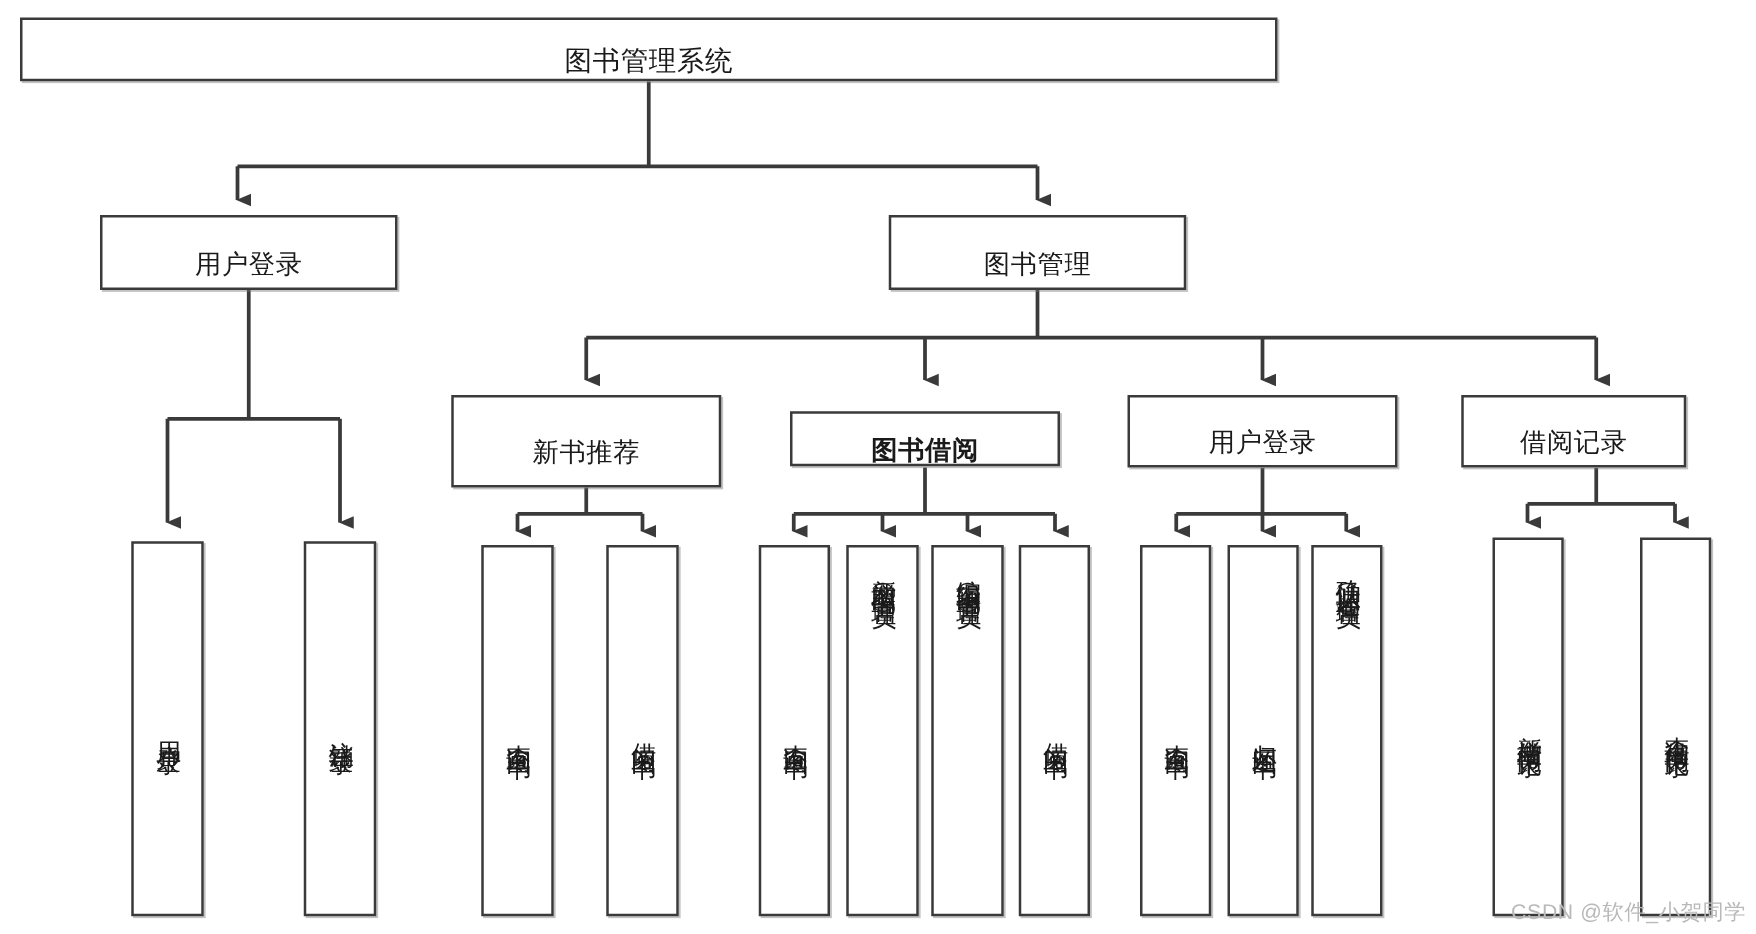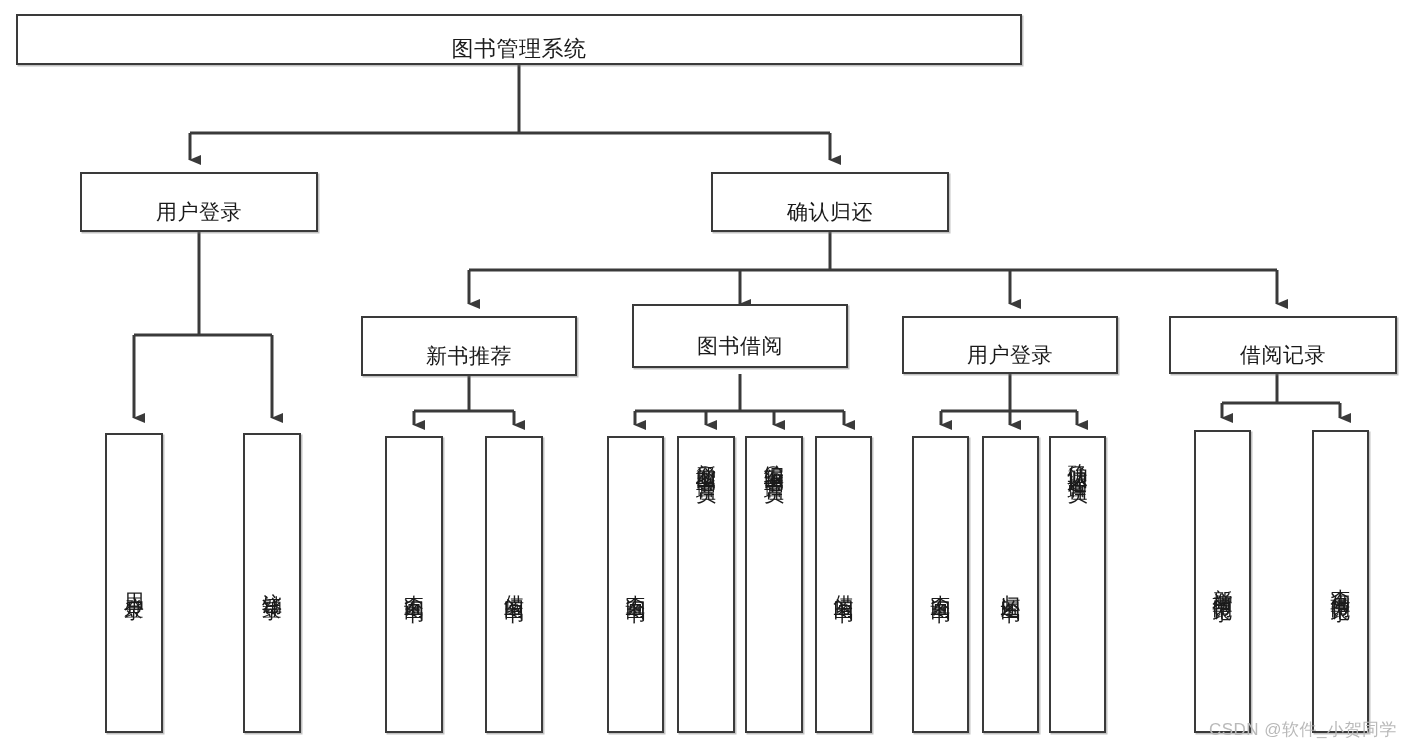--- a/index.html
+++ b/index.html
@@ -130,33 +130,33 @@
   </svg>
 
   <div class="node horiz root" style="left:16px;top:14px;width:1006px;height:51px;">
     <span class="label">图书管理系统</span>
   </div>
 
   <div class="node horiz" style="left:80px;top:172px;width:238px;height:60px;">
     <span class="label">用户登录</span>
   </div>
   <div class="node horiz" style="left:711px;top:172px;width:238px;height:60px;">
-    <span class="label">确认归还</span>
-  </div>
-
-  <div class="node horiz" style="left:361px;top:316px;width:216px;height:60px;">
+    <span class="label">图书管理</span>
+  </div>
+
+  <div class="node horiz" style="left:361px;top:316px;width:216px;height:74px;">
     <span class="label">新书推荐</span>
   </div>
-  <div class="node horiz" style="left:632px;top:304px;width:216px;height:64px;">
+  <div class="node horiz" style="left:632px;top:329px;width:216px;height:44px;font-weight:bold;">
     <span class="label">图书借阅</span>
   </div>
   <div class="node horiz" style="left:902px;top:316px;width:216px;height:58px;">
     <span class="label">用户登录</span>
   </div>
-  <div class="node horiz" style="left:1169px;top:316px;width:228px;height:58px;">
+  <div class="node horiz" style="left:1169px;top:316px;width:180px;height:58px;">
     <span class="label">借阅记录</span>
   </div>
 
   <div class="node vert centered" style="left:105px;top:433px;width:58px;height:300px;">
     <span class="label">用户登录</span>
   </div>
   <div class="node vert centered" style="left:243px;top:433px;width:58px;height:300px;">
     <span class="label">注销登录</span>
   </div>
 

